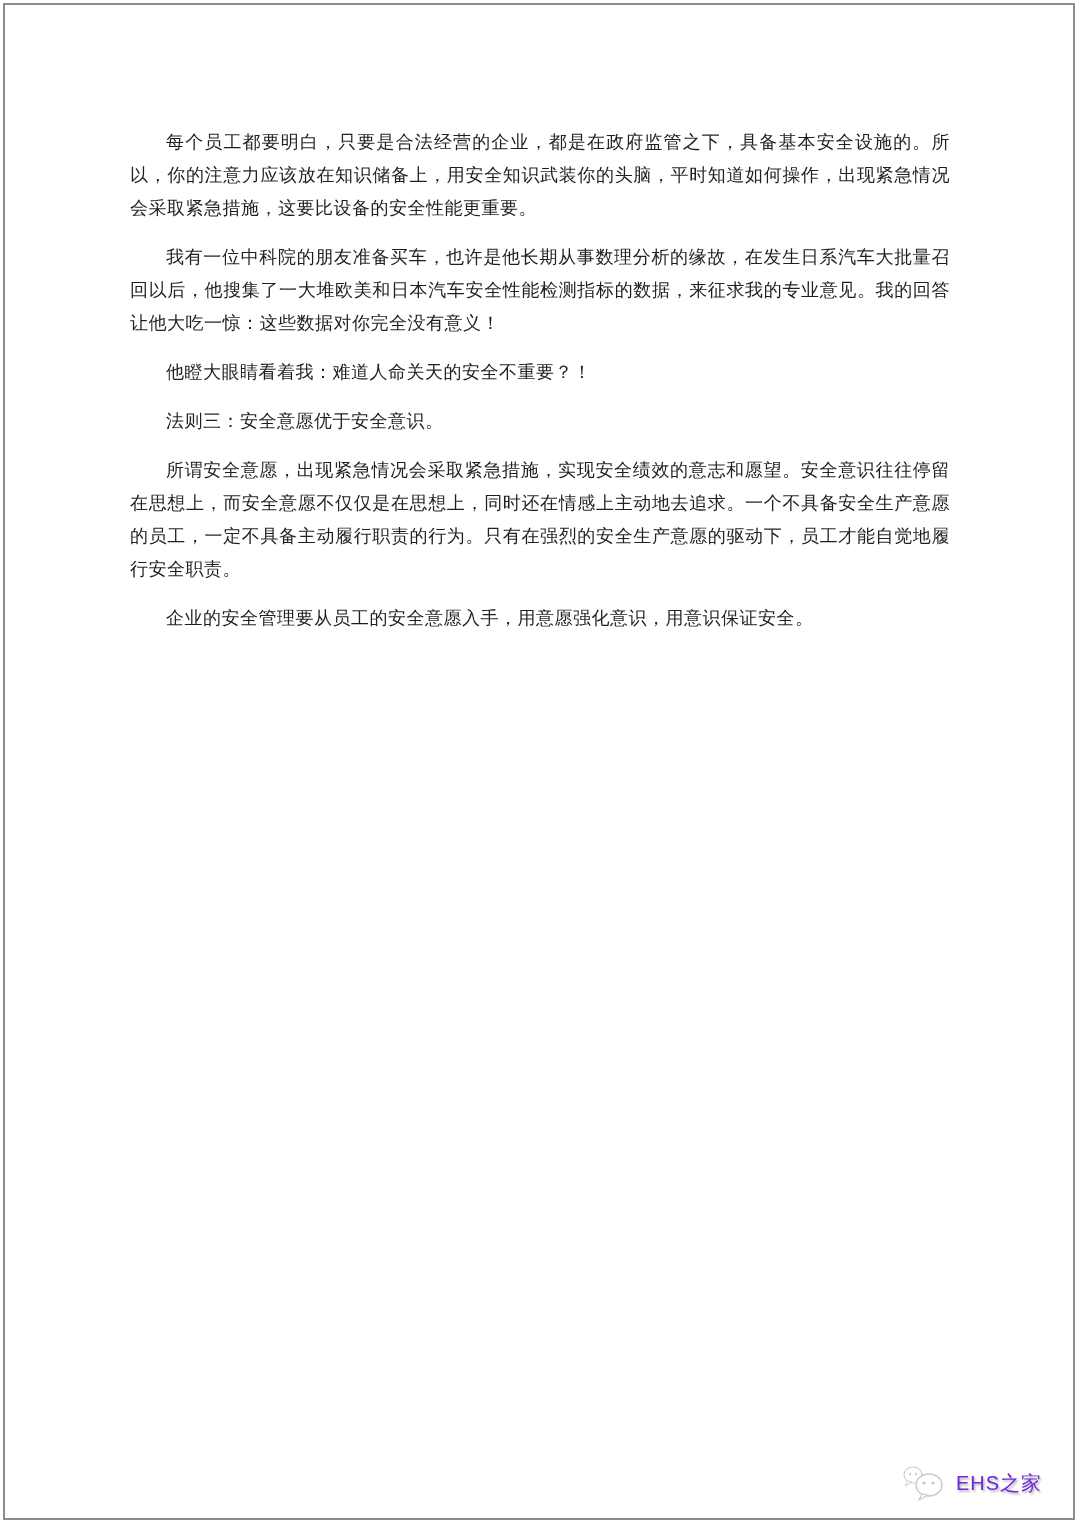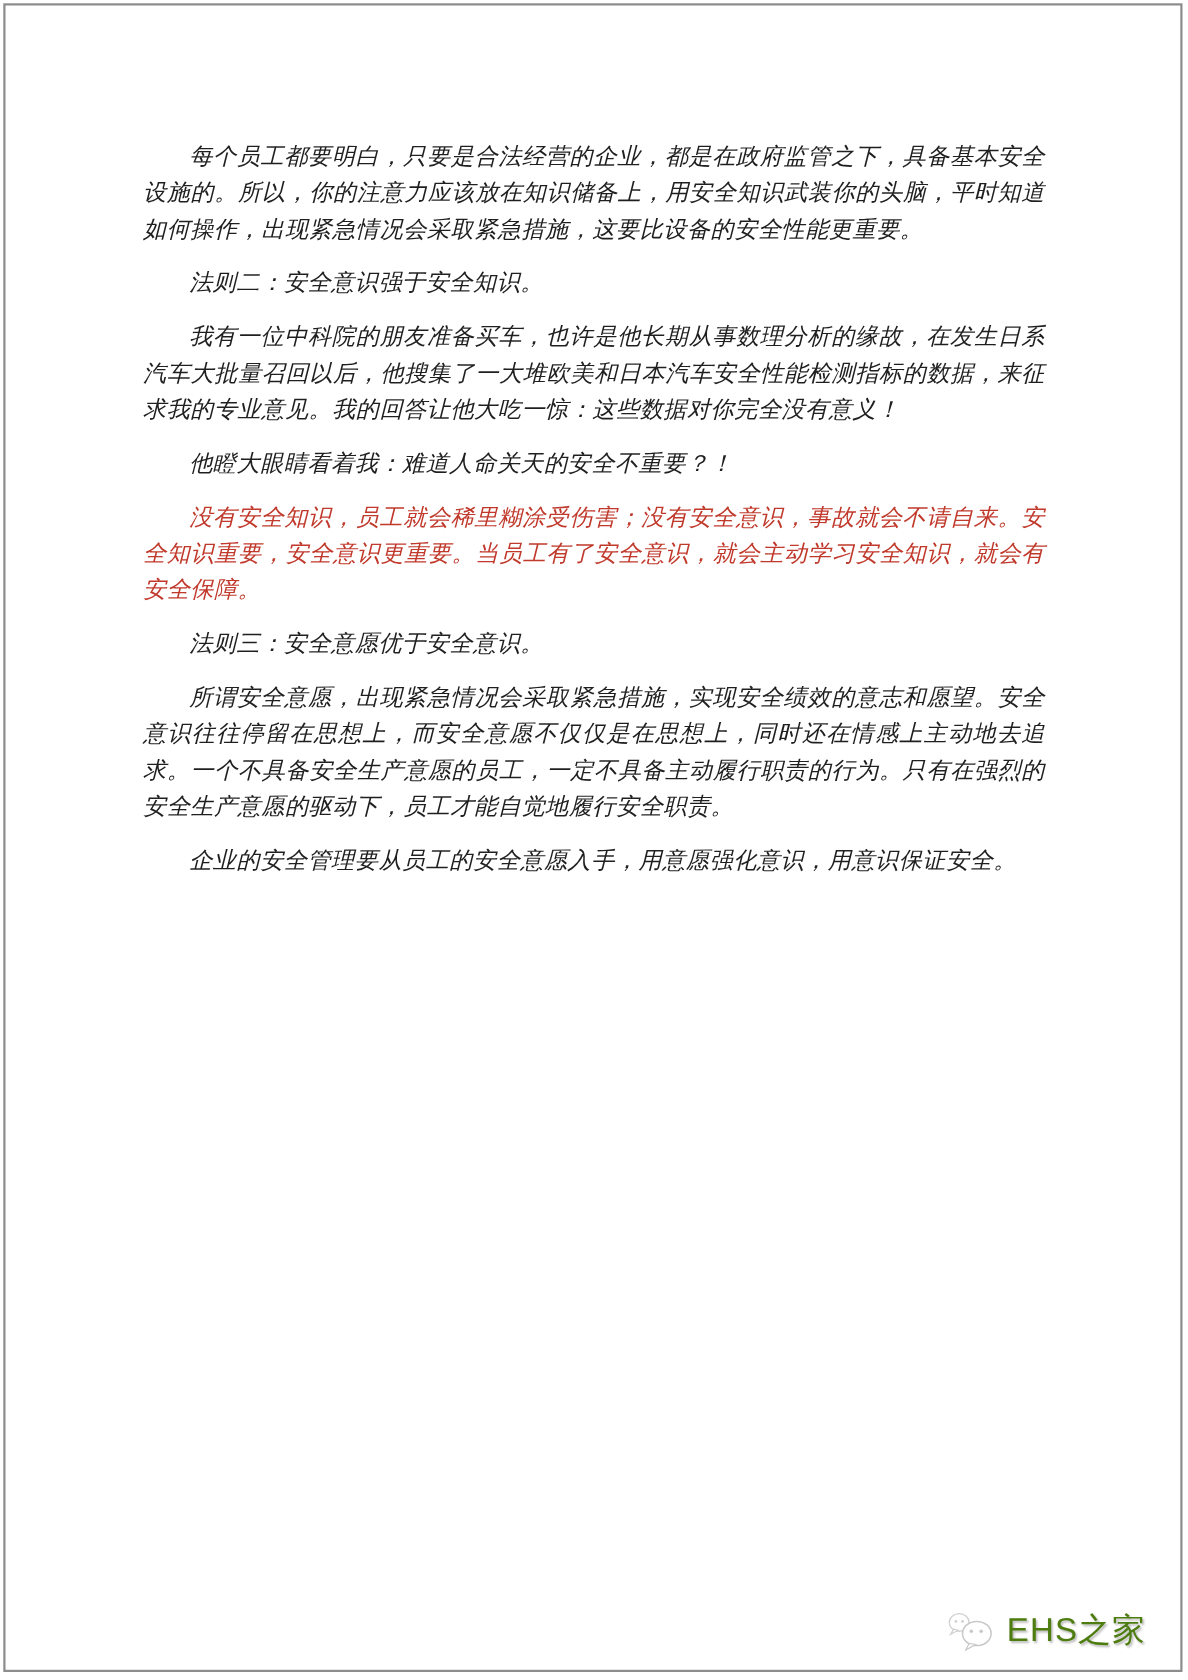--- a/index.html
+++ b/index.html
@@ -26,62 +26,59 @@
     pointer-events: none;
   }
   .content {
     position: absolute;
     left: 130px;
     top: 126px;
     width: 820px;
   }
   .content p {
     margin: 0 0 16px 0;
-    font-size: 21px;
+    font-size: 18px;
     line-height: 33px;
     color: #1f1f1f;
     text-indent: 2em;
     text-align: justify;
     letter-spacing: 0.5px;
-    font-style: italic;
   }
   .content p.red {
     color: var(--red-text, #c0392b);
   }
   .watermark {
     position: absolute;
     right: 38px;
     bottom: 24px;
     display: flex;
     align-items: center;
     gap: 8px;
   }
   .watermark .wm-label {
     font-family: "Liberation Sans", sans-serif;
-    font-size: 30px;
-    color: #4d7c0f;
+    font-size: 20px;
+    color: #6d28d9;
     text-shadow: 1.5px 1.5px 2px #b9b9b9, -0.5px -0.5px 1px #efefef;
     letter-spacing: 1px;
   }
   .watermark svg {
     display: block;
   }
 </style>
 </head>
 <body>
 
 <div class="page">
   <div class="page-frame"></div>
 
   <div class="content">
     <p>每个员工都要明白，只要是合法经营的企业，都是在政府监管之下，具备基本安全设施的。所以，你的注意力应该放在知识储备上，用安全知识武装你的头脑，平时知道如何操作，出现紧急情况会采取紧急措施，这要比设备的安全性能更重要。</p>
-    <p>法则二：安全意识强于安全知识。</p>
     <p>我有一位中科院的朋友准备买车，也许是他长期从事数理分析的缘故，在发生日系汽车大批量召回以后，他搜集了一大堆欧美和日本汽车安全性能检测指标的数据，来征求我的专业意见。我的回答让他大吃一惊：这些数据对你完全没有意义！</p>
     <p>他瞪大眼睛看着我：难道人命关天的安全不重要？！</p>
-    <p class="red">没有安全知识，员工就会稀里糊涂受伤害；没有安全意识，事故就会不请自来。安全知识重要，安全意识更重要。当员工有了安全意识，就会主动学习安全知识，就会有安全保障。</p>
     <p>法则三：安全意愿优于安全意识。</p>
     <p>所谓安全意愿，出现紧急情况会采取紧急措施，实现安全绩效的意志和愿望。安全意识往往停留在思想上，而安全意愿不仅仅是在思想上，同时还在情感上主动地去追求。一个不具备安全生产意愿的员工，一定不具备主动履行职责的行为。只有在强烈的安全生产意愿的驱动下，员工才能自觉地履行安全职责。</p>
     <p>企业的安全管理要从员工的安全意愿入手，用意愿强化意识，用意识保证安全。</p>
   </div>
 
   <div class="watermark">
     <span>
       <svg width="46" height="40" viewBox="0 0 46 40">
 
         <ellipse cx="11" cy="12" rx="9" ry="8" fill="#ffffff" stroke="#cfcfcf" stroke-width="1.2"></ellipse>

